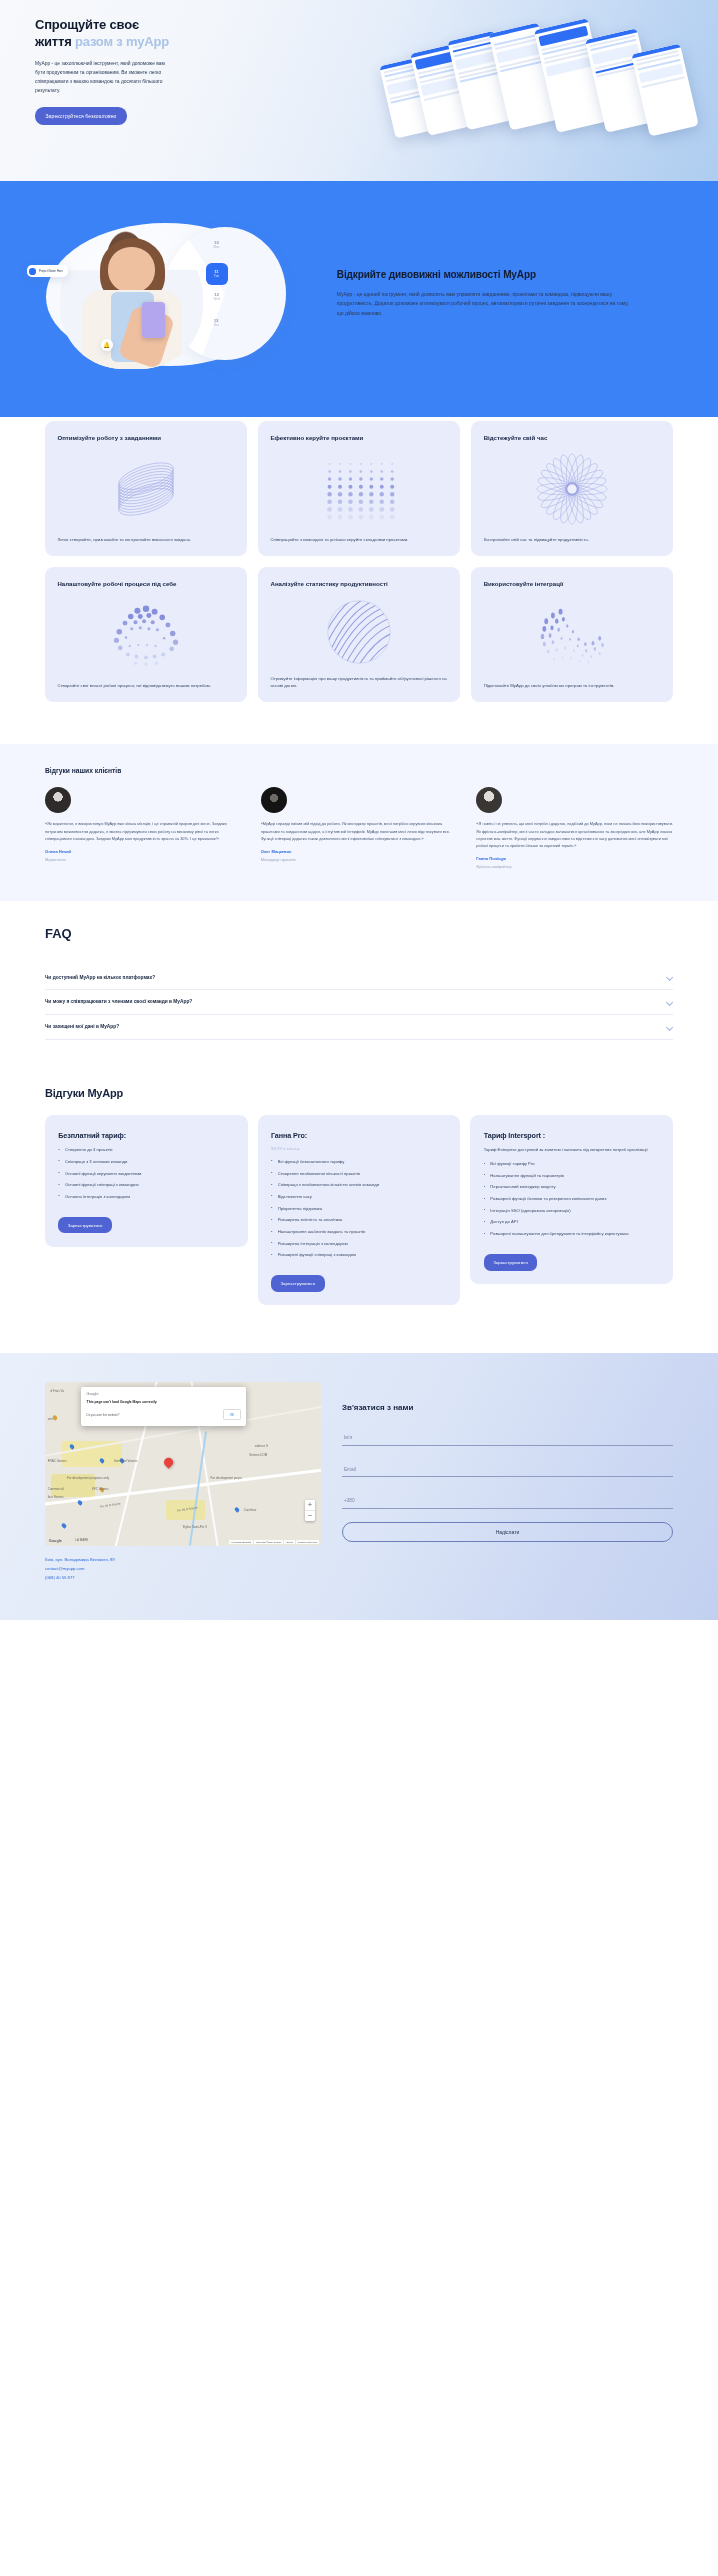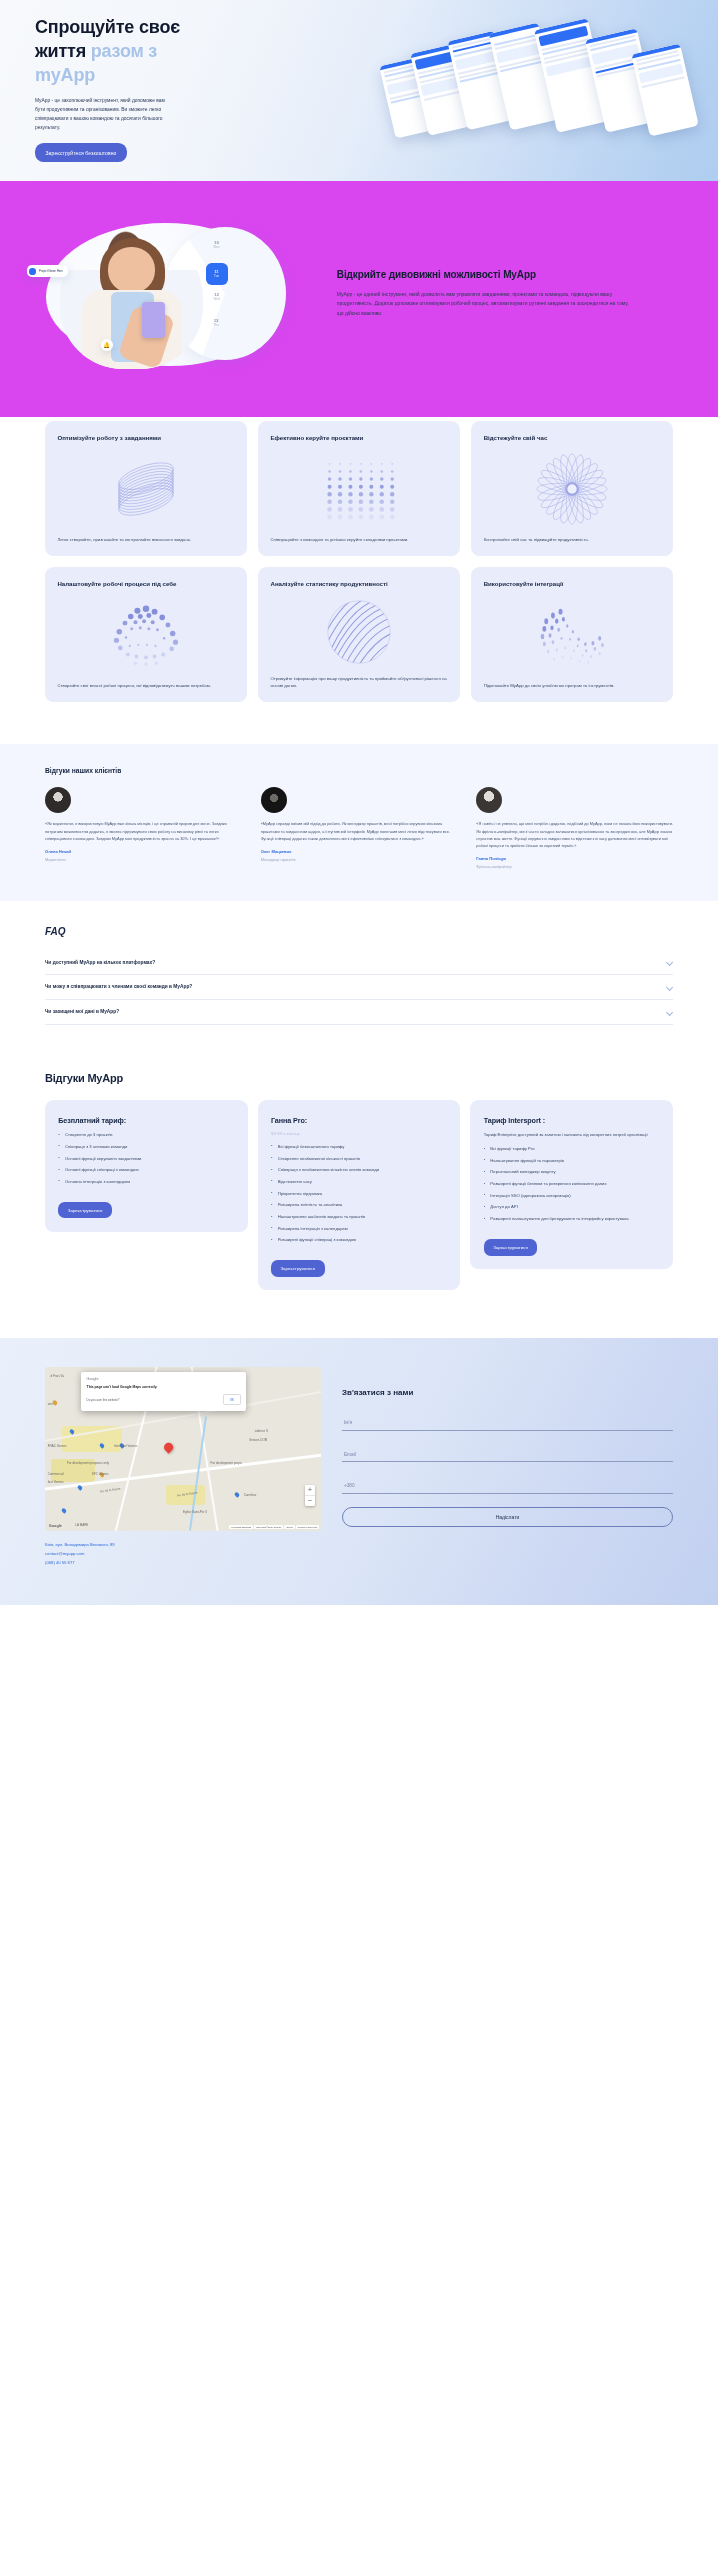--- a/index.html
+++ b/index.html
@@ -21,21 +21,21 @@
   .nav-links { margin-left:auto; display:flex; gap:16px; }
   .nav-links a { font-size:5.9px; color:#15233f; text-decoration:none; letter-spacing:0.1px; }
 
   
   .hero {
     position:relative; height:181px;
     background:linear-gradient(112deg,#f7f9fc 0%,#f3f6fb 28%,#e6eefa 50%,#cfe0f6 70%,#b9d3f2 88%,#aecdf0 100%);
     overflow:hidden;
   }
   .hero-inner { position:relative; padding:16px 0 0 35px; width:210px; z-index:3; }
-  .hero h1 { font-size:18px; line-height:1.32; font-weight:700; color:#111a2e; letter-spacing:-0.2px; }
+  .hero h1 { font-size:13px; line-height:1.32; font-weight:700; color:#111a2e; letter-spacing:-0.2px; }
   .hero h1 .accent { color:#a8c4e8; }
   .hero p { margin-top:8.6px; font-size:4.9px; line-height:1.85; color:#2a3a58; width:141px; }
   .btn-primary {
     margin-top:11.4px; display:inline-block; background:#4f63d2; color:#fff;
     font-size:5px; padding:6.2px 10.5px; border-radius:8.6px; border:none; cursor:pointer;
     letter-spacing:0.1px;
   }
   
   .phones { position:absolute; right:19px; top:27px; width:314px; height:129px; z-index:2; }
   .ph {
@@ -52,21 +52,21 @@
   .p1 { left:1.9px;   top:34px;  width:40px; height:74px;  transform:rotate(-13deg); }
   .p2 { left:34px;  top:21px;  width:44px; height:84px;  transform:rotate(-13deg); }
   .p3 { left:72px;  top:7.6px;   width:48px; height:91px;  transform:rotate(-13deg); }
   .p4 { left:114px; top:0px;   width:51px; height:99px; transform:rotate(-13deg); }
   .p5 { left:160px; top:-3.8px;  width:55px; height:105px; transform:rotate(-13deg); }
   .p6 { left:210px; top:5.7px;   width:53px; height:95px; transform:rotate(-13deg); }
   .p7 { left:255px; top:21px;  width:50px; height:84px;  transform:rotate(-13deg); }
   .ph-title { font-size:3px; color:#fff; padding:1px 0 0 2.9px; font-weight:700; }
 
   
-  .sec2 { padding:36px 0 48px 0; display:flex; align-items:center; background:#d946ef; }
+  .sec2 { padding:36px 0 48px 0; display:flex; align-items:center; background:#3b82f6; }
   .sec2-img { width:314px; height:152px; position:relative; margin-left:9.5px; }
   .blob {
     position:absolute; left:36px; top:5.7px; width:238px; height:143px;
     border-radius:50% 50% 48% 52%/ 52% 50% 50% 48%;
     background:radial-gradient(circle at 35% 40%,#ffffff 0%,#f4f7fd 60%,#e8eefa 100%);
   }
   .woman {
     position:absolute; left:50px; top:11.4px; width:143px; height:141px;
     border-radius:50% 50% 44% 44%;
     background:
@@ -135,21 +135,21 @@
   }
   .avatar.a1 { background:radial-gradient(circle at 50% 38%, #d8d5d2 0 22%, #2e2b2a 23% 100%); }
   .avatar.a2 { background:radial-gradient(circle at 50% 42%, #6e6a66 0 20%, #141414 21% 100%); }
   .avatar.a3 { background:radial-gradient(circle at 50% 36%, #e0dcd8 0 24%, #3a3634 25% 100%); }
   .tcard q { display:block; font-size:3.9px; line-height:1.88; color:#4a5873; font-style:normal; }
   .tname { margin-top:6.7px; font-size:4.1px; font-weight:700; color:#2f6cdc; }
   .trole { margin-top:2.9px; font-size:3.9px; color:#9aa6bd; }
 
   
   .faq { background:#fff; padding:25px 45px 40px; }
-  .faq h2 { font-size:10px; font-weight:700; color:#15233f; margin-bottom:13px;font-style:italic; }
+  .faq h2 { font-size:13px; font-weight:700; color:#15233f; margin-bottom:24px; }
   .faq-row {
     border-bottom:1px solid #e7ebf3; padding:8.6px 0 8.6px; display:flex;
     align-items:center; justify-content:space-between; cursor:pointer;
   }
   .faq-row:first-of-type { border-top:none; }
   .faq-q { font-size:4.8px; font-weight:700; color:#16243f; }
   .chev { width:6.7px; height:6.7px; position:relative; }
   .chev::before {
     content:""; position:absolute; left:0.6px; top:1.1px; width:4.2px; height:4.2px;
     border-right:0.8px solid #9fb6dd; border-bottom:0.8px solid #9fb6dd; transform:rotate(45deg);

